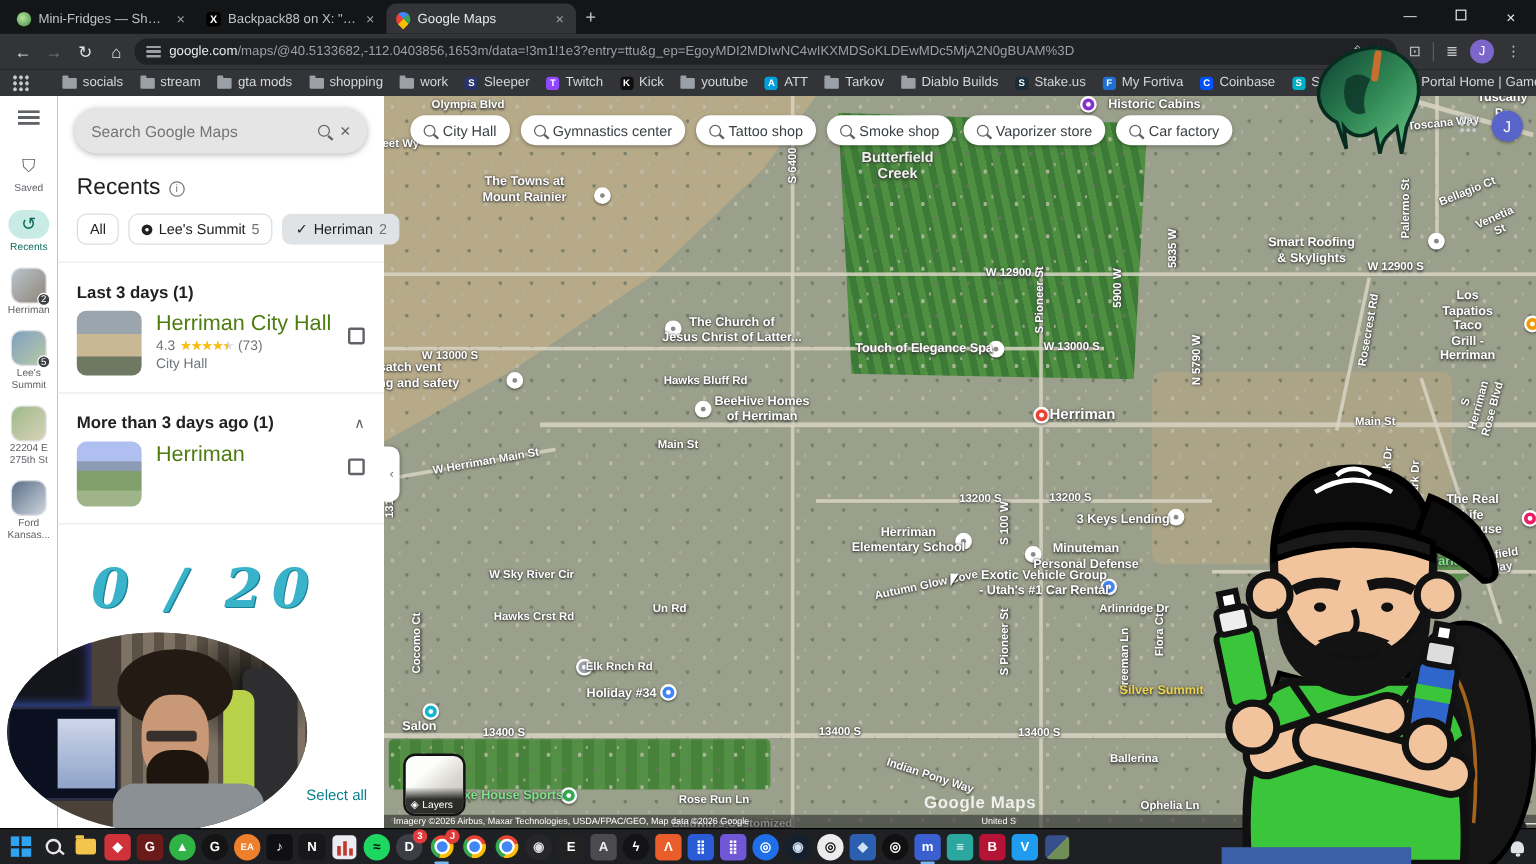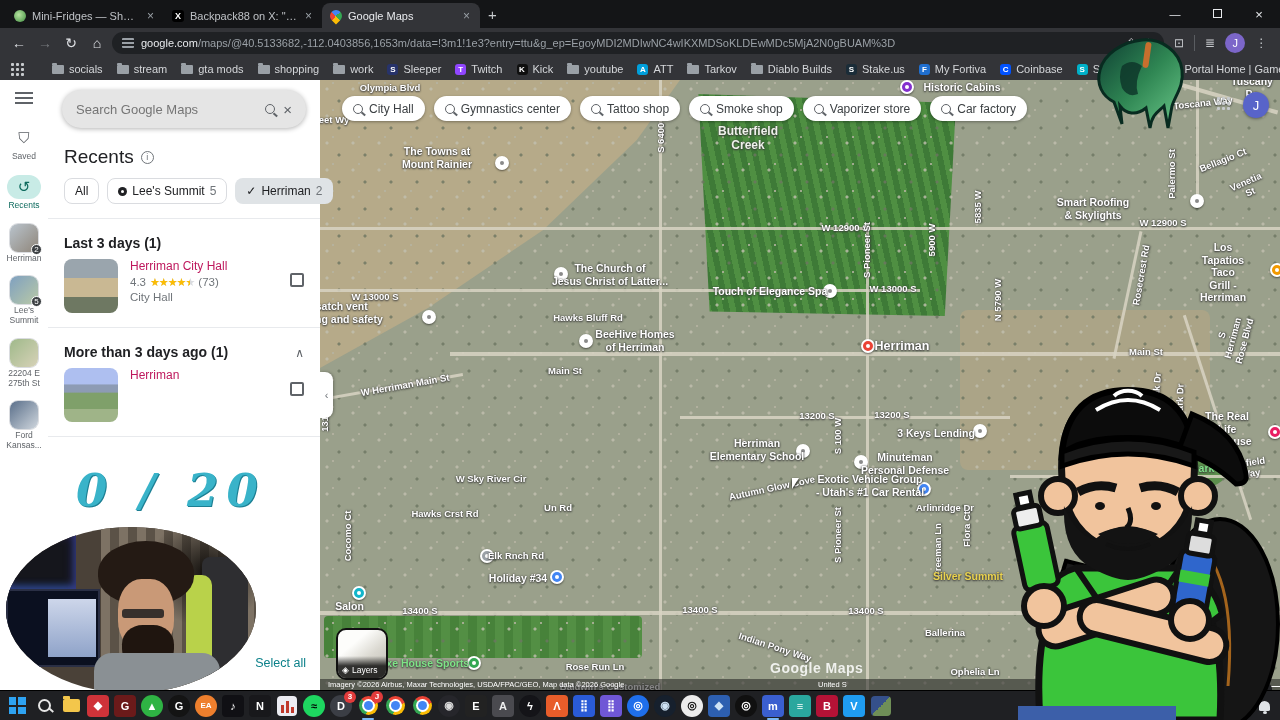--- a/index.html
+++ b/index.html
@@ -60,21 +60,21 @@
 .pinic{width:9px;height:9px;background:#202124;border-radius:50%;position:relative}
 .pinic::after{content:"";position:absolute;left:3px;top:3px;width:3px;height:3px;background:#fff;border-radius:50%}
 .hr{height:1px;background:#e8eaed;margin:0}
 .sec-head{display:flex;align-items:flex-end;justify-content:space-between;margin:16px 16px 8px;font-size:14px;color:#202124;font-weight:bold}
 .chev{color:#5f6368;font-weight:normal;font-size:12px}
 .ritem{display:flex;gap:12px;margin:6px 16px 14px;align-items:flex-start}
 .rthumb{width:54px;height:54px;border-radius:8px;flex:none}
 .t-cityhall{background:linear-gradient(#9aa5ad 35%,#c9b893 36% 70%,#6e7862 71%)}
 .t-valley{background:linear-gradient(#aebff0 30%,#8d9bb4 31% 45%,#7fa06a 46% 75%,#9fb488 76%)}
 .rinfo{flex:1;min-width:0}
-.rtitle{font-size:12px;color:#be185d;margin-bottom:3px}
+.rtitle{font-size:18px;color:#4d7c0f;margin-bottom:3px}
 .rrating{display:flex;align-items:center;gap:4px;font-size:11.5px;color:#70757a}
 .stars{position:relative;font-size:11px;color:#dadce0;letter-spacing:-1px;line-height:1}
 .stars b{position:absolute;left:0;top:0;overflow:hidden;color:#fbbc04;white-space:nowrap;font-weight:normal}
 .rcat{font-size:11.5px;color:#70757a;margin-top:3px}
 .cb{width:14px;height:14px;border:2px solid #5f6368;border-radius:2px;margin-top:14px;flex:none}
 #selectall{position:absolute;right:14px;bottom:20px;font-size:12.5px;color:#0c818a}
 #getapp{position:absolute;left:8px;top:582px;font-size:11px;color:#5f6368;z-index:10}
 
 #map{position:absolute;left:320px;top:80px;width:960px;height:610px;overflow:hidden;background:#9aa08b;z-index:1}
 #map .tex{position:absolute;inset:0;background-image:radial-gradient(3px 3px at 7px 9px,#c2c0b0 0 50%,transparent 55%),radial-gradient(3px 3px at 19px 21px,#6d7662 0 50%,transparent 55%),radial-gradient(2px 2px at 13px 3px,#b7b5a3 0 50%,transparent 60%);background-size:26px 27px;opacity:.8}
@@ -461,21 +461,21 @@
       <div class="mlabel k-poi" style="left: 550px; top: 406px;">Exotic Vehicle Group
 - Utah's #1 Car Rental</div>
       <div class="mlabel k-road" style="left: 625px; top: 428px;">Arlinridge Dr</div>
       <div class="mlabel k-road" style="left: 452px; top: 408px; transform: translate(-50%, -50%) rotate(-12deg);">Autumn Glow Cove</div>
       <div class="mlabel k-road" style="left: 518px; top: 356px; transform: translate(-50%, -50%) rotate(-90deg);">S 100 W</div>
       <div class="mlabel k-road" style="left: 618px; top: 470px; transform: translate(-50%, -50%) rotate(-90deg);">Freeman Ln</div>
       <div class="mlabel k-road" style="left: 647px; top: 449px; transform: translate(-50%, -50%) rotate(-90deg);">Flora Ct</div>
       <div class="mlabel k-yellow" style="left: 648px; top: 496px;">Silver Summit</div>
       <div class="mlabel k-poi" style="left: 437px; top: 370px;">Herriman
 Elementary School</div>
-      <div class="mlabel k-road" style="left: 123px; top: 399px; margin-left: 48px;">W Sky River Cir</div>
+      <div class="mlabel k-road" style="left: 123px; top: 399px;">W Sky River Cir</div>
       <div class="mlabel k-road" style="left: 125px; top: 434px;">Hawks Crst Rd</div>
       <div class="mlabel k-road" style="left: 196px; top: 476px;">Elk Rnch Rd</div>
       <div class="mlabel k-road" style="left: 238px; top: 428px;">Un Rd</div>
       <div class="mlabel k-poi" style="left: 198px; top: 498px;">Holiday #34</div>
       <div class="mlabel k-road" style="left: 5px; top: 334px; transform: translate(-50%, -50%) rotate(-90deg);">13175 S</div>
       <div class="mlabel k-road" style="left: 28px; top: 456px; transform: translate(-50%, -50%) rotate(-90deg);">Cocomo Ct</div>
       <div class="mlabel k-poi" style="left: 20px; top: 526px; padding-left: 19px;">Salon</div>
       <div class="mlabel k-road" style="left: 100px; top: 531px;">13400 S</div>
       <div class="mlabel k-road" style="left: 380px; top: 530px;">13400 S</div>
       <div class="mlabel k-road" style="left: 546px; top: 531px;">13400 S</div>

